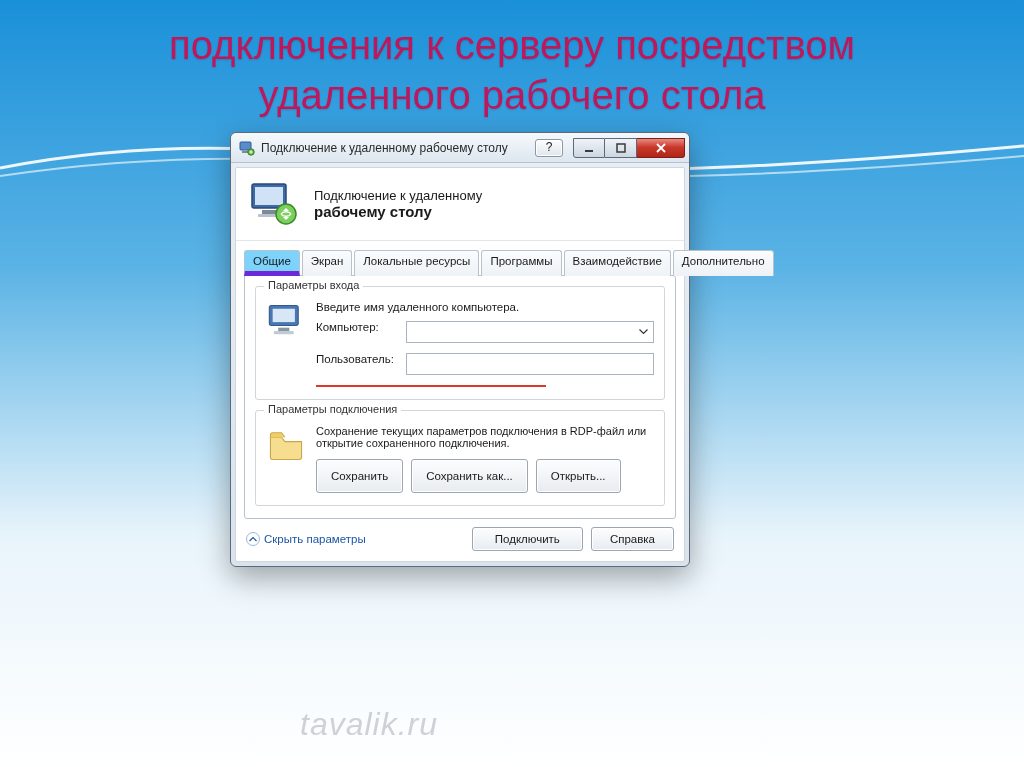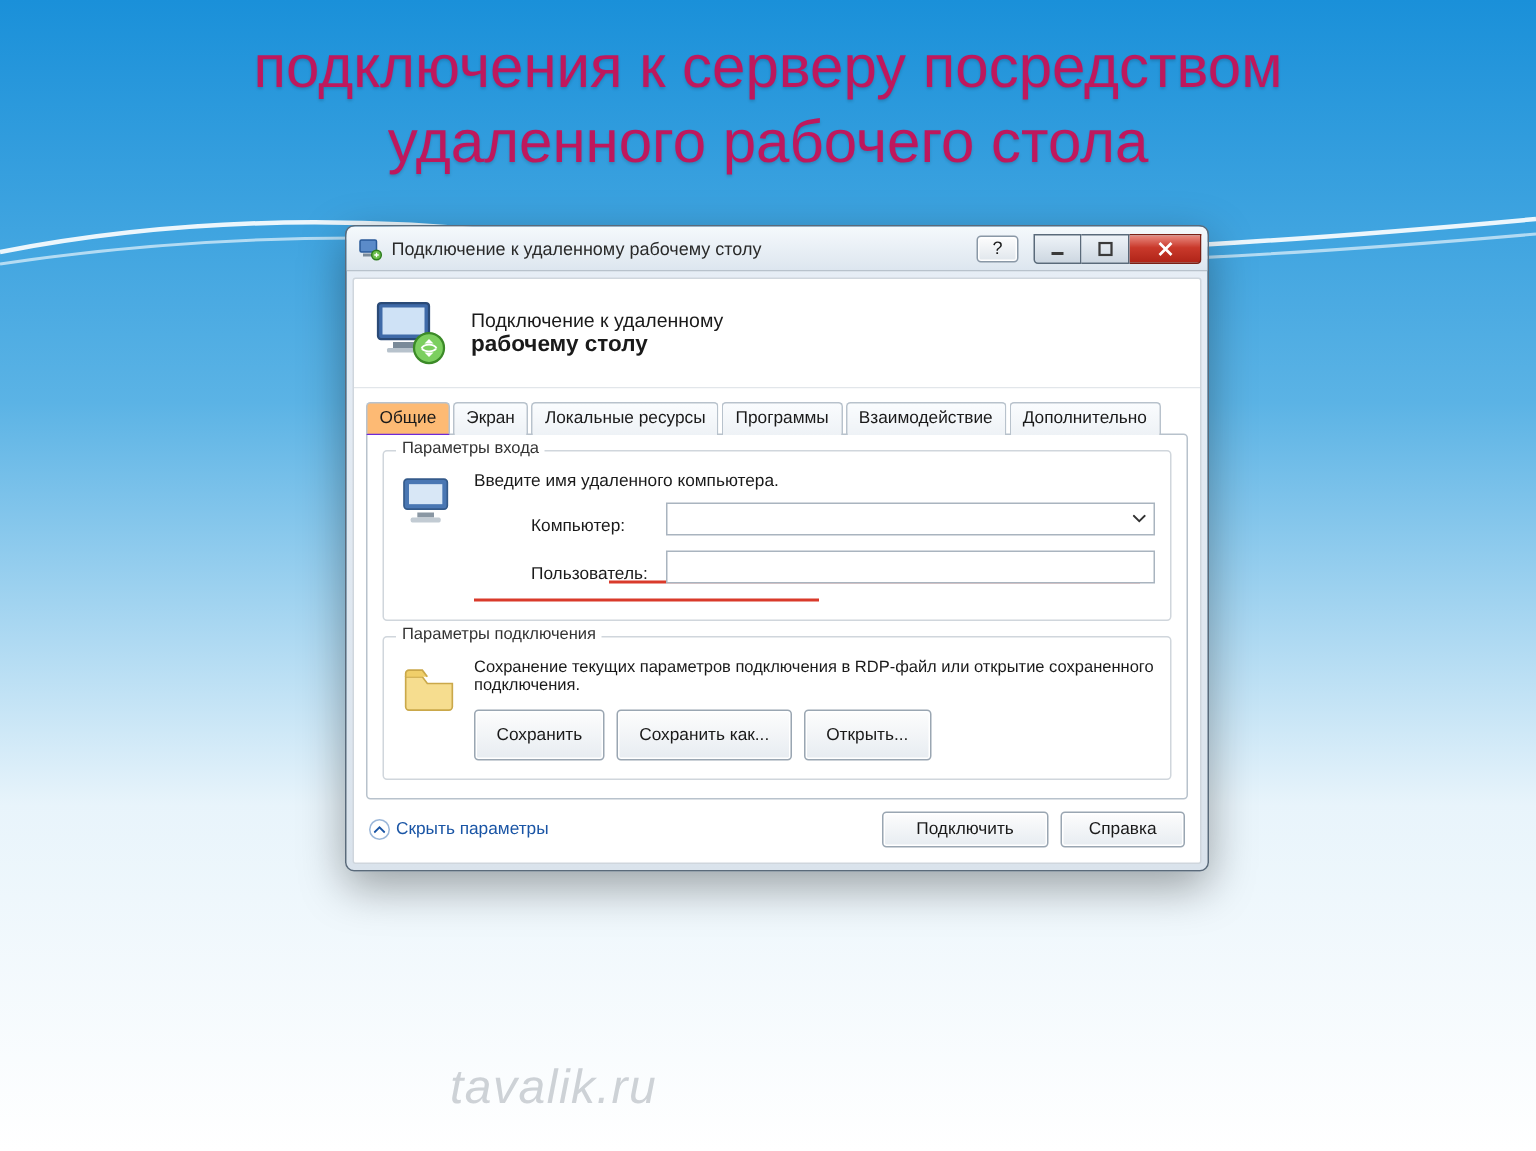--- a/index.html
+++ b/index.html
@@ -19,22 +19,22 @@
     line-height: 1.25;
     text-shadow: 0 1px 2px rgba(0,0,0,0.15);
   }
   .wave {
     position: absolute;
     top: 128px; left: 0; width: 100%; height: 60px;
     pointer-events: none;
   }
   .win {
     position: absolute;
-    left: 230px; top: 150px;
-    width: 576px;
+    left: 230px; top: 132px;
+    width: 460px;
     background: linear-gradient(180deg, #e7eef6, #dae3ec);
     border: 1px solid #5a6a7a;
     border-radius: 6px;
     box-shadow: 0 10px 30px rgba(0,0,0,0.35);
     font-size: 12px;
     color: #1a1a1a;
   }
   .titlebar {
     display: flex; align-items: center;
     height: 30px;
@@ -104,22 +104,22 @@
   .tab {
     padding: 4px 8px;
     border: 1px solid #b8c2cc;
     border-bottom: none;
     background: linear-gradient(180deg, #fafcfe, #eef2f6);
     border-radius: 3px 3px 0 0;
     position: relative; top: 1px;
     white-space: nowrap;
   }
   .tab.active {
-    background: #fdba74;
-    border-bottom: 1px solid #6d28d9;
+    background: #7dd3fc;
+    border-bottom: 5px solid #6d28d9;
     z-index: 2;
   }
   .tabpanel {
     margin: 0 8px;
     border: 1px solid #b8c2cc;
     border-radius: 0 3px 3px 3px;
     padding: 10px 10px 12px;
     background: #fff;
   }
   .group {
@@ -132,21 +132,21 @@
   .group .legend {
     position: absolute; top: -8px; left: 8px;
     background: #fff; padding: 0 4px;
     font-size: 11px; color: #333;
   }
   .grow { display: flex; gap: 10px; }
   .grow .gicon { width: 40px; flex: 0 0 40px; }
   .gicon .pc-icon, .gicon .folder-icon { width: 36px; height: 36px; }
   .fields { flex: 1; }
   .intro { font-size: 11.5px; margin-bottom: 8px; }
-  .frow { display: flex; align-items: flex-end; margin-bottom: 10px; margin-left: 38px; }
+  .frow { display: flex; align-items: flex-start; margin-bottom: 10px; }
   .frow label { width: 90px; font-size: 11.5px; }
   .frow .combo, .frow .textbox {
     flex: 1; height: 22px;
     border: 1px solid #a9b4bf;
     background: #fff;
     position: relative;
     display: flex; align-items: center;
     padding: 0 4px;
     font-size: 11px;
   }

